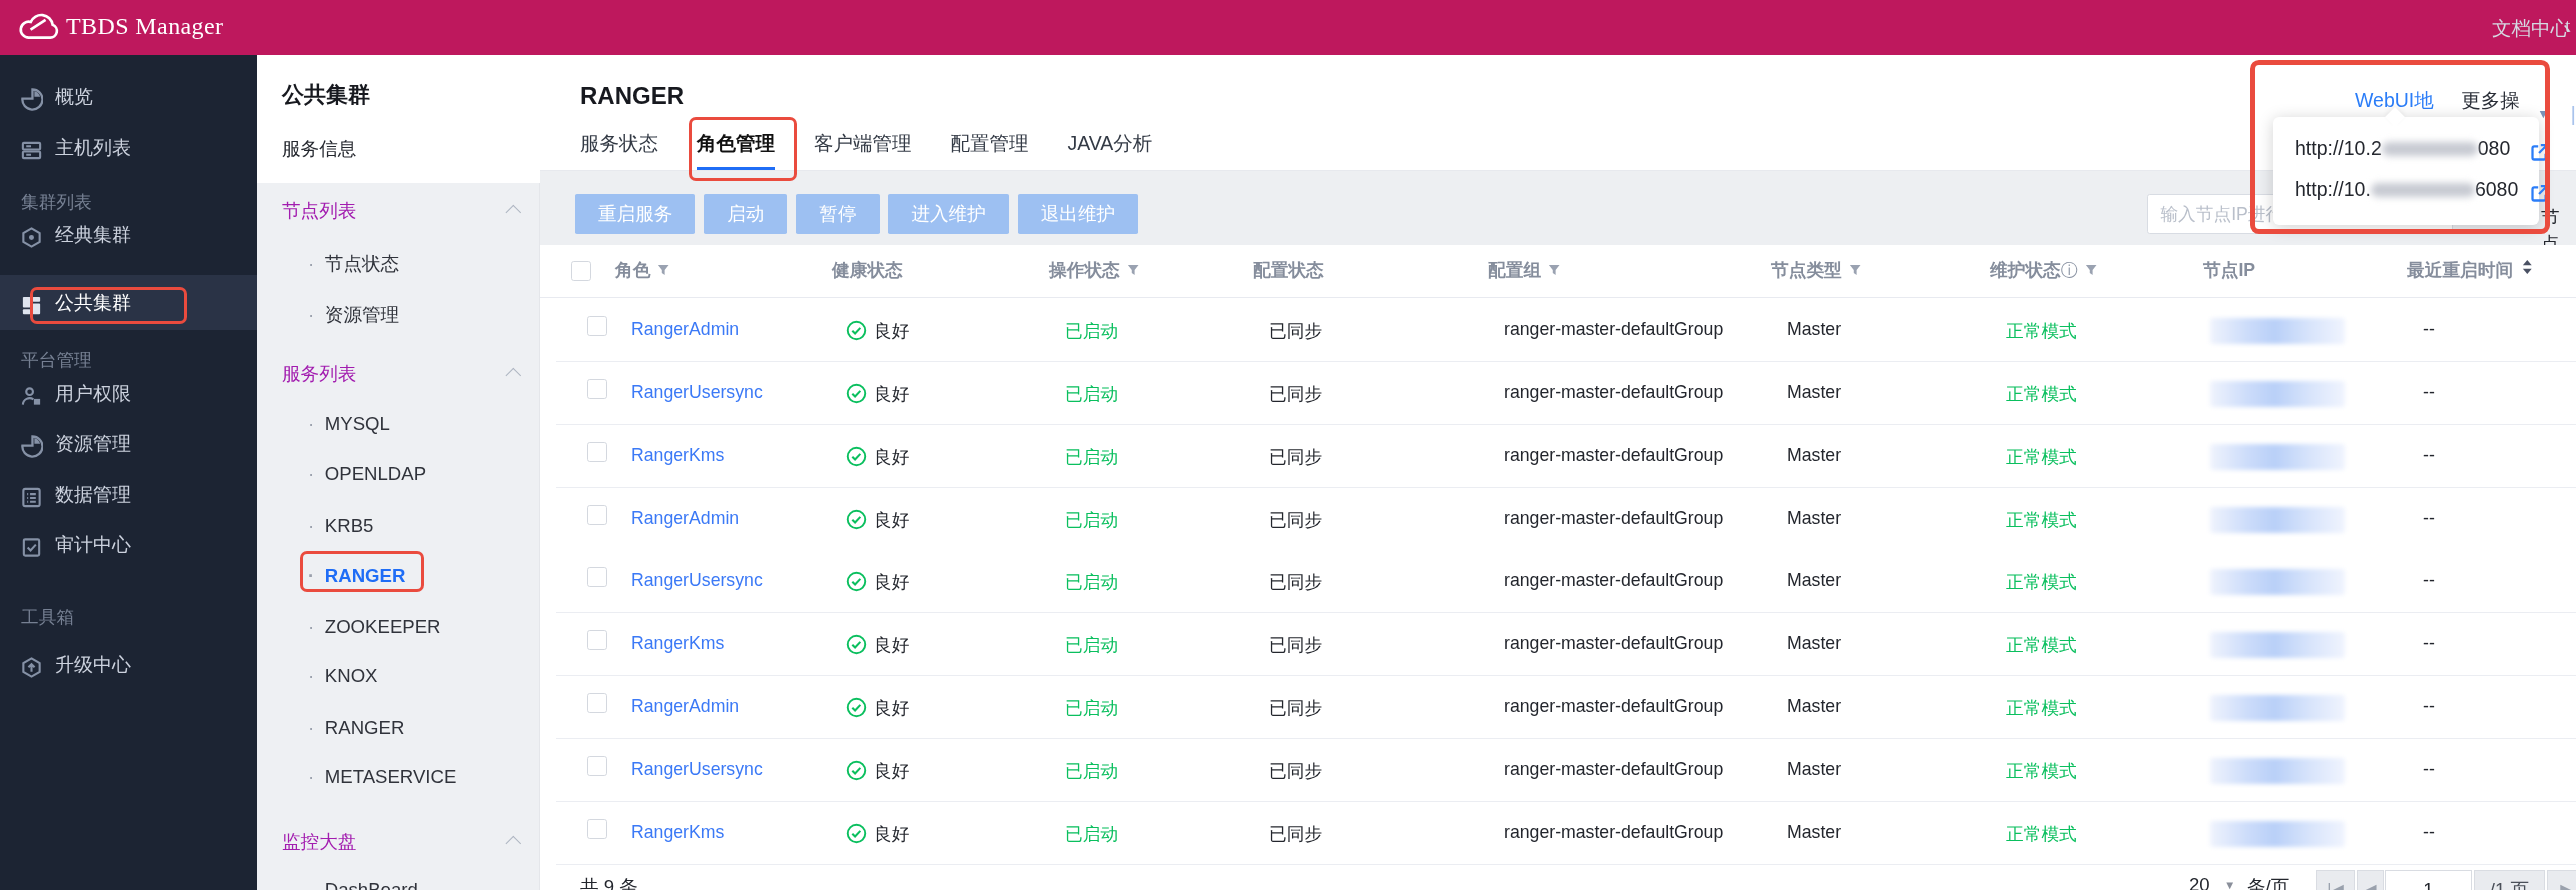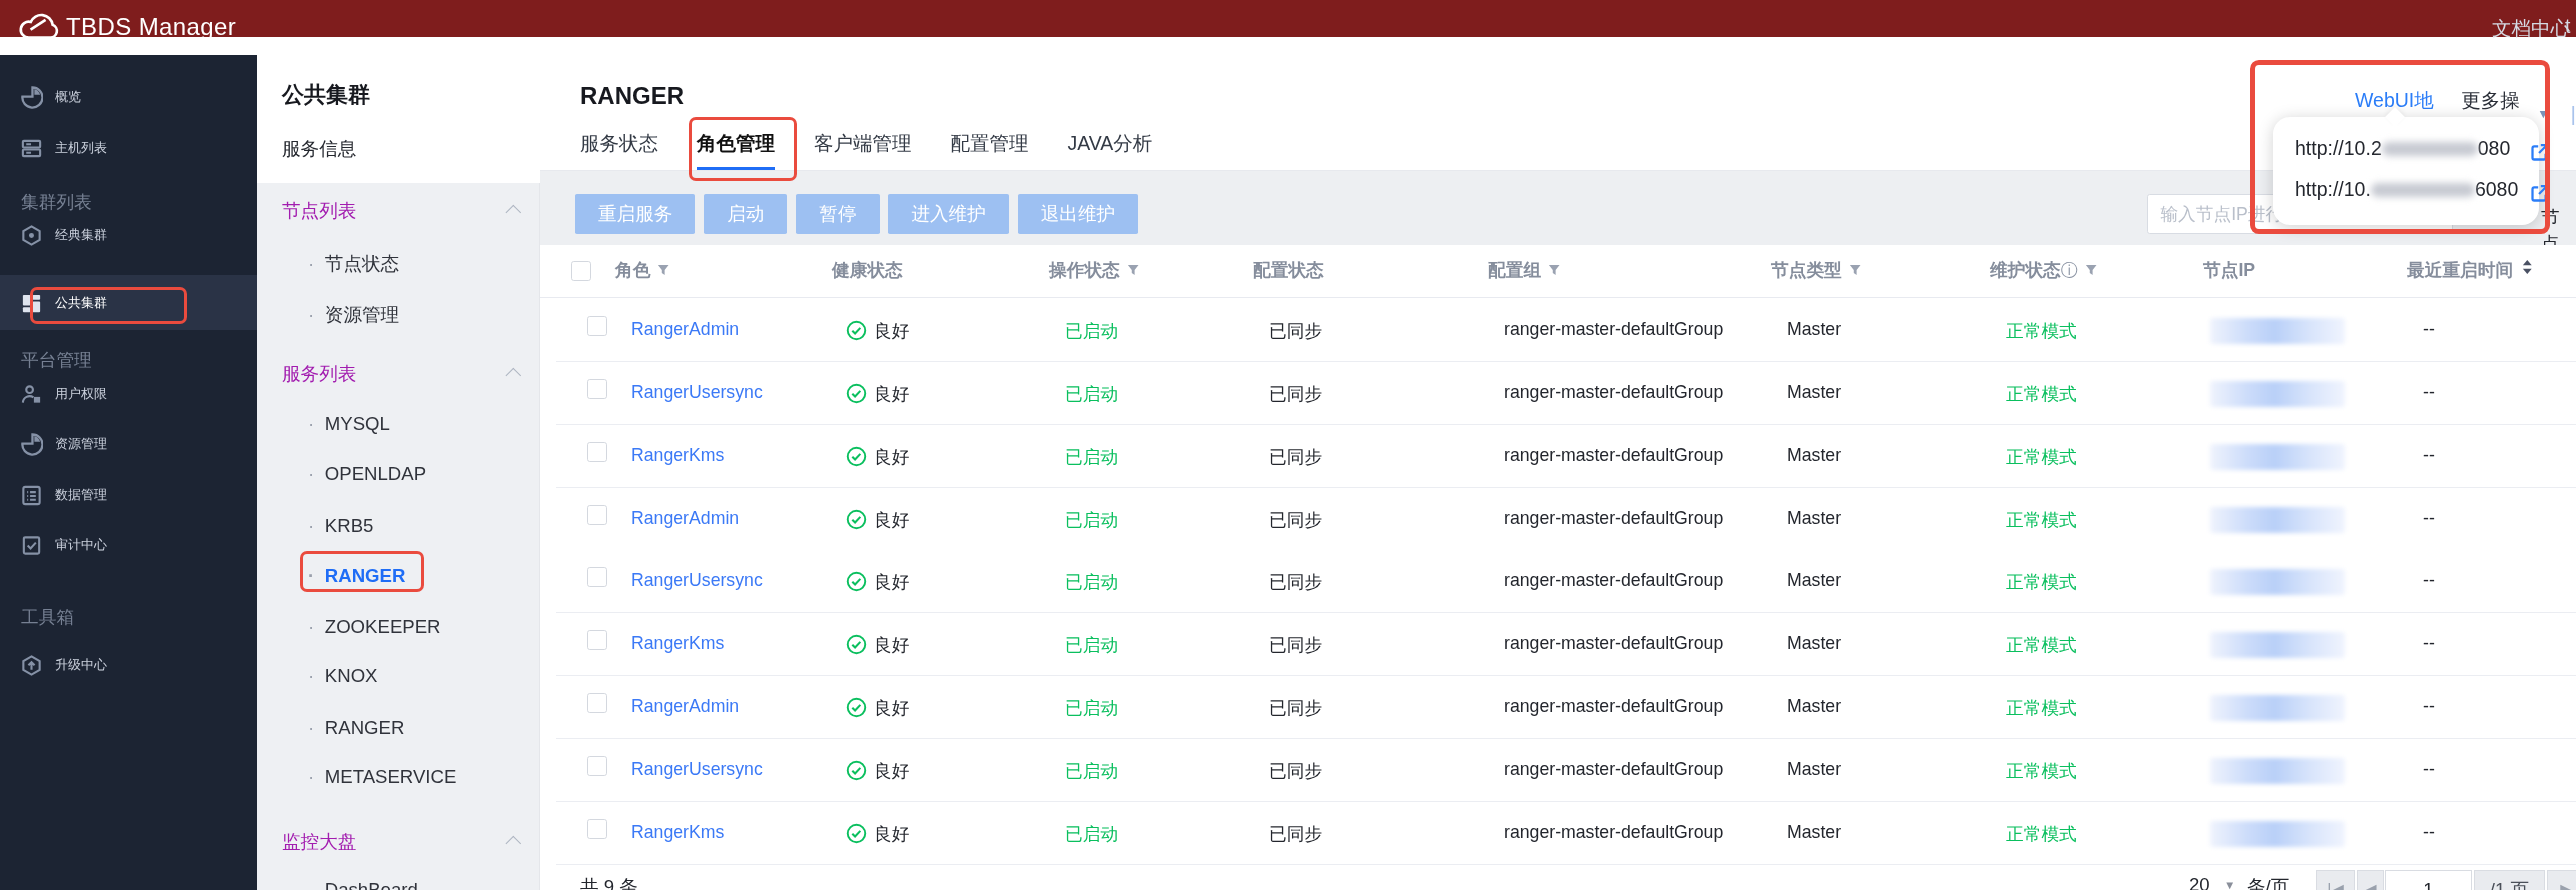--- a/index.html
+++ b/index.html
@@ -1,28 +1,28 @@
 <!DOCTYPE html>
 <html style="font-size:14px"><head>
 <meta charset="utf-8">
 <style>
   * { margin:0; padding:0; box-sizing:border-box; }
   html,body { width:2576px; height:891px; overflow:hidden; }
   body { font-family:"Liberation Sans","DejaVu Sans",sans-serif; background:#fff; position:relative; color:#333; }
 
   
-  .topbar { position:absolute; left:0; top:0; width:2576px; height:37px; background:#7f1d1d; }
+  .topbar { position:absolute; left:0; top:0; width:2576px; height:55px; background:#be185d;font-family:Liberation Serif, serif; }
   .brand { position:absolute; left:66px; top:13.3px; color:#fff; font-size:24px; font-weight:500; letter-spacing:0.4px; }
   .logo { position:absolute; left:17.7px; top:11.5px; }
   .doc-center { position:absolute; left:2460px; top:15px; color:#d5dae3; font-size:19.5px;margin-left:32px; }
   .user-partial { position:absolute; left:2565px; top:15px; color:#d5dae3; font-size:19.5px; }
 
   
   .sidebar { position:absolute; left:0; top:55px; width:257px; height:836px; background:#1c2433; }
-  .side-item { position:absolute; left:0; width:219px; height:39px; color:#ccd2de; font-size:13px; line-height:39px; cursor:pointer;text-align:center; }
+  .side-item { position:absolute; left:0; width:219px; height:39px; color:#ccd2de; font-size:19px; line-height:39px; cursor:pointer;text-align:center; }
   .side-item .txt { position:absolute; left:55px; top:0; }
   .side-item .ic { position:absolute; left:19.5px; top:8px; width:23px; height:23px; }
   .side-section { position:absolute; left:21px; color:#768093; font-size:17.7px; }
   .side-sel-band { position:absolute; left:0; top:220px; width:257px; height:55px; background:#2a3346; }
   .side-item.selected { color:#fff; }
   .redbox { position:absolute; border:3.5px solid #ea4b3e; border-radius:7px; z-index:50; pointer-events:none; }
 
   
   .panel { position:absolute; left:257px; top:55px; width:283px; height:836px; background:#eef0f3; border-right:0.9px solid #e4e6ea; }
   .panel-white { position:absolute; left:0; top:0; width:283px; height:128px; background:#fff; }
@@ -84,21 +84,21 @@
   .pg-cur { left:1845px; width:87px; background:#fff; color:#23262d; font-size:18.6px; }
   .pg-of { left:1934px; width:71px; color:#4a4f59; font-size:18.6px; }
   .pg-next { left:2007px; width:39px; }
 
   
   .hactions { position:absolute; top:32px; left:1815px; display:flex; align-items:center; }
   .webui { color:#2b7df8; font-size:19.5px; cursor:pointer; }
   .more { color:#2b2f38; font-size:19.5px; margin-left:19.5px; cursor:pointer; }
   .more-caret { font-size:12.4px; color:#7a93b8; margin-left:7px; }
   .hdivider { color:#a9c3ec; font-size:21px; margin-left:21px; }
-  .popover { position:absolute; left:1733px; top:62px; width:266px; height:108px; background:#fff; border-radius:17px;
+  .popover { position:absolute; left:1733px; top:62px; width:266px; height:108px; background:#fff; border-radius:6px;
     box-shadow:0 2.7px 16px rgba(0,0,0,.18); z-index:40; }
   .popover::before { content:""; position:absolute; left:115px; top:-7px; width:14px; height:14px; background:#fff; transform:rotate(45deg); box-shadow:-1.8px -1.8px 5.3px rgba(0,0,0,.06); }
   .purl { position:absolute; left:22px; width:221px; height:35px; font-size:19.5px; color:#23262d; line-height:35px; white-space:nowrap; cursor:pointer; }
   .purl .blurseg { display:inline-block; vertical-align:-0.9px; height:14px; border-radius:7px; background:#c7cad2; filter:blur(3.5px); }
   .purl .ext { position:absolute; right:-34px; top:8px; }
   .bigredbox { border-width:5.3px; border-radius:8.9px; }
 </style>
 </head>
 <body>
 

